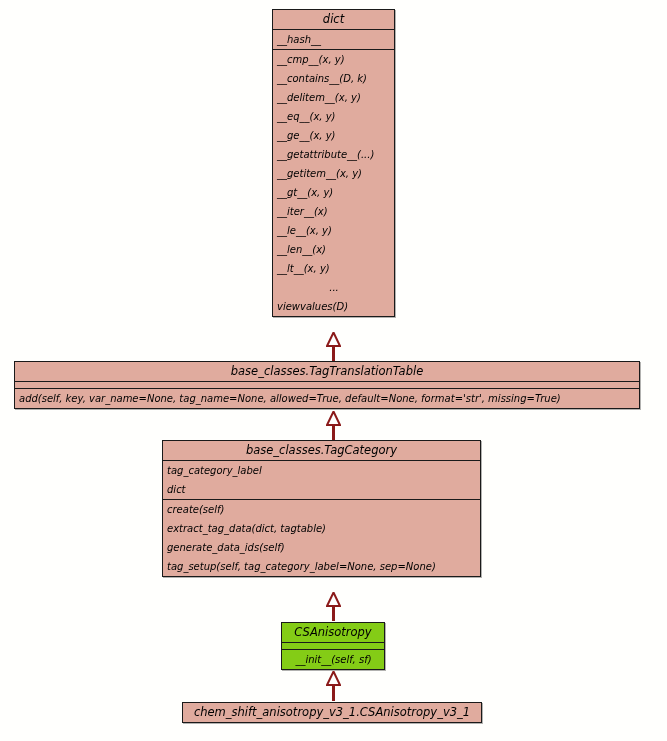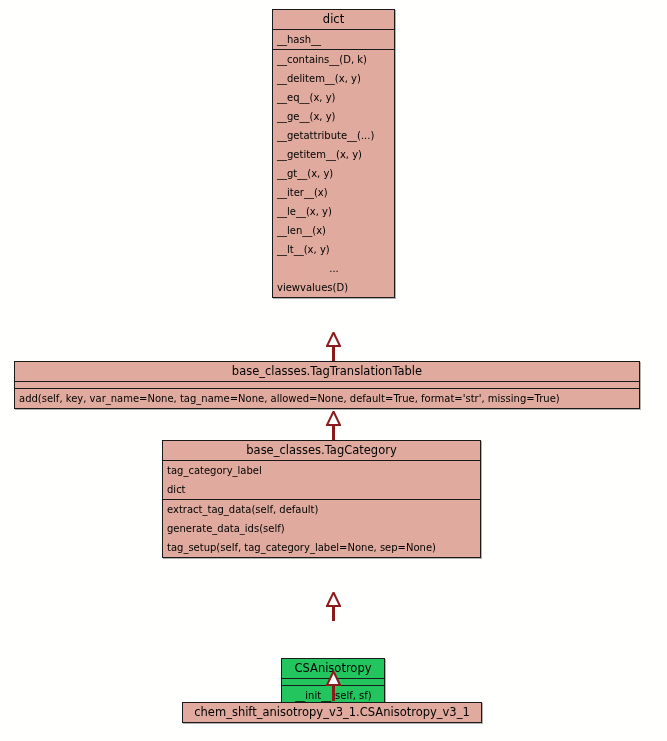--- a/index.html
+++ b/index.html
@@ -23,25 +23,25 @@
 
   
   .uml-class {
     position: absolute;
     box-sizing: border-box;
     border: 1px solid #1a1a1a;
     background: #e0ab9e;
     box-shadow: 1px 1px 0 rgba(0,0,0,0.30);
   }
   .uml-class.light {
-    background: #22c55e;
-    margin-top: 36px;
+    background: #84cc16;
   }
   .compartment {
     box-sizing: border-box;
+    font-style: italic;
   }
   .compartment + .compartment {
     border-top: 1px solid #1a1a1a;
   }
   .class-title {
     text-align: center;
     font-size: 11.5px;
     line-height: 16px;
     color: #000;
     padding: 1px 4px 2px 4px;
@@ -89,20 +89,21 @@
     <div class="compartment">
       <div class="class-title">dict</div>
     </div>
     <div class="compartment">
       <ul class="member-list">
         <li class="member">__hash__</li>
       </ul>
     </div>
     <div class="compartment">
       <ul class="member-list">
+        <li class="member">__cmp__(x, y)</li>
         <li class="member">__contains__(D, k)</li>
         <li class="member">__delitem__(x, y)</li>
         <li class="member">__eq__(x, y)</li>
         <li class="member">__ge__(x, y)</li>
         <li class="member">__getattribute__(...)</li>
         <li class="member">__getitem__(x, y)</li>
         <li class="member">__gt__(x, y)</li>
         <li class="member">__iter__(x)</li>
         <li class="member">__le__(x, y)</li>
         <li class="member">__len__(x)</li>
@@ -118,21 +119,21 @@
     <polygon points="7.5,0.5 14,14 1,14" fill="#ffffff" stroke="#8b1a1a" stroke-width="2"></polygon>
   </svg>
 
   <div class="uml-class" id="box-tagtranslationtable" style="left:14px; top:361px; width:626px;">
     <div class="compartment">
       <div class="class-title">base_classes.TagTranslationTable</div>
     </div>
     <div class="compartment empty"></div>
     <div class="compartment">
       <ul class="member-list">
-        <li class="member">add(self, key, var_name=None, tag_name=None, allowed=None, default=True, format='str', missing=True)</li>
+        <li class="member">add(self, key, var_name=None, tag_name=None, allowed=True, default=None, format='str', missing=True)</li>
       </ul>
     </div>
   </div>
 
   <div class="edge-line" style="left:332px; top:413px; height:27px;"></div>
   <svg class="arrowhead" style="left:326px; top:411px;" viewBox="0 0 15 15">
     <polygon points="7.5,0.5 14,14 1,14" fill="#ffffff" stroke="#8b1a1a" stroke-width="2"></polygon>
   </svg>
 
   <div class="uml-class" id="box-tagcategory" style="left:162px; top:440px; width:319px;">
@@ -140,21 +141,22 @@
       <div class="class-title">base_classes.TagCategory</div>
     </div>
     <div class="compartment">
       <ul class="member-list">
         <li class="member">tag_category_label</li>
         <li class="member">dict</li>
       </ul>
     </div>
     <div class="compartment">
       <ul class="member-list">
-        <li class="member">extract_tag_data(self, default)</li>
+        <li class="member">create(self)</li>
+        <li class="member">extract_tag_data(dict, tagtable)</li>
         <li class="member">generate_data_ids(self)</li>
         <li class="member">tag_setup(self, tag_category_label=None, sep=None)</li>
       </ul>
     </div>
   </div>
 
   <div class="edge-line" style="left:332px; top:594px; height:27px;"></div>
   <svg class="arrowhead" style="left:326px; top:592px;" viewBox="0 0 15 15">
     <polygon points="7.5,0.5 14,14 1,14" fill="#ffffff" stroke="#8b1a1a" stroke-width="2"></polygon>
   </svg>

